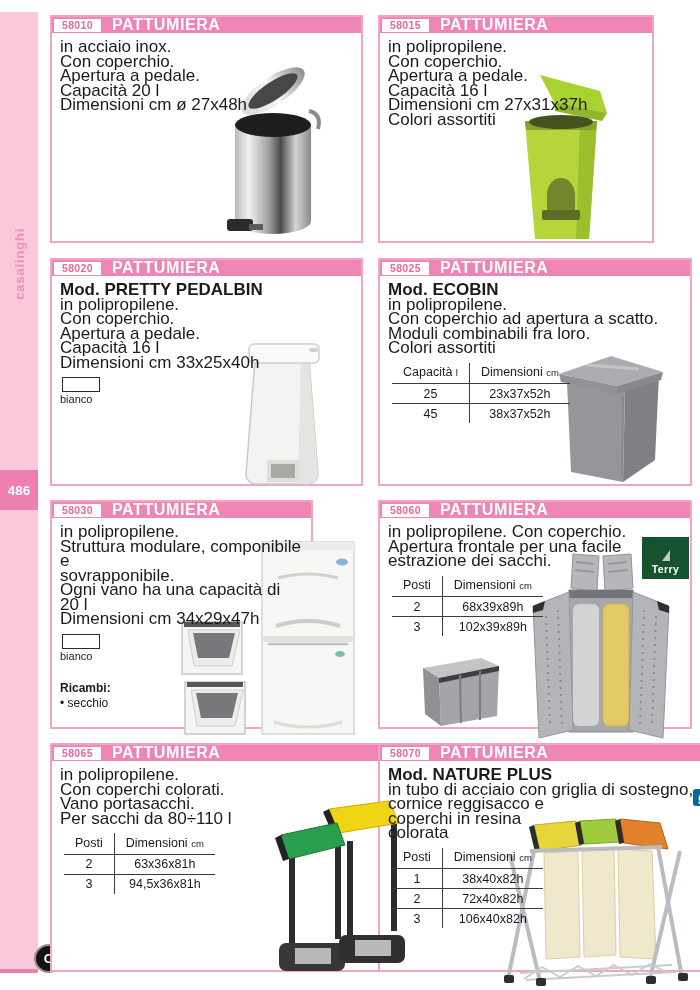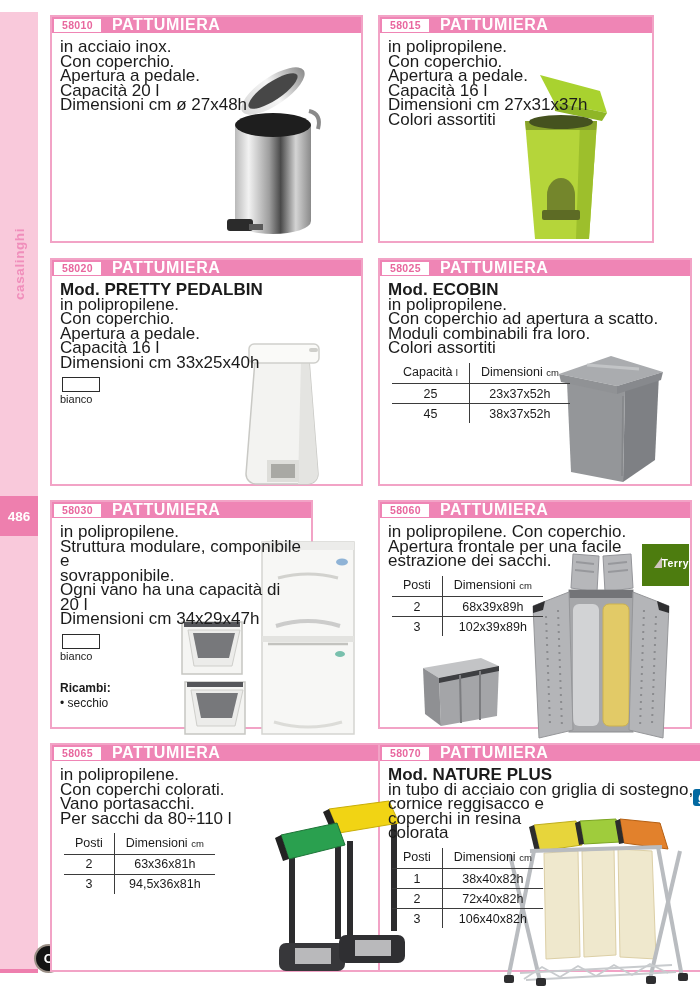--- a/index.html
+++ b/index.html
@@ -8,21 +8,21 @@
     width:700px; height:990px; position:relative; overflow:hidden;
     font-family:"Liberation Sans", sans-serif; color:#1b1b1b;
   }
   
   .sidebar { position:absolute; left:0; top:12px; width:38px; height:961px;
     background:#f9c9db; border-bottom:4px solid #ee7fae; }
   .sidebar-label { position:absolute; top:192px; left:0; width:38px; height:120px;
     display:flex; align-items:center; justify-content:center;
     writing-mode:vertical-rl; transform:rotate(180deg);
     font-weight:bold; font-size:13.5px; letter-spacing:.6px; color:#f08ebb; }
-  .page-badge { position:absolute; top:484px; left:0; width:38px; height:40px;
+  .page-badge { position:absolute; top:458px; left:0; width:38px; height:40px;
     background:#ee7fae; color:#fff; font-weight:bold; font-size:13.5px;
     display:flex; align-items:center; justify-content:center; }
   .corner-logo { position:absolute; left:36px; top:946px; width:25px; height:25px;
     border-radius:50%; background:#141414; color:#fff; font-weight:bold; font-size:13px;
     display:flex; align-items:center; justify-content:center; box-shadow:0 0 0 2px #9a8f86; }
   
   .cell { position:absolute; background:#fff; border:2px solid #f2a3c6; }
   .c0 { left:50px;  top:15px;  width:313px; height:228px; }
   .c1 { left:378px; top:15px;  width:276px; height:228px; }
   .c2 { left:50px;  top:258px; width:313px; height:228px; }
@@ -50,22 +50,22 @@
   .spec tr:nth-child(n+3) td { border-top:1.5px solid #3b3b3b; }
   .unit { font-size:9.5px; }
   
   .swatch { width:38px; height:15px; border:1.5px solid #2b2b2b; background:#fff;
     margin:7px 0 1px 2px; position:relative; z-index:2; }
   .swatch-label { font-size:11px; position:relative; z-index:2; }
   .ricambi { position:absolute; left:8px; bottom:16px; z-index:2; }
   .ricambi p { font-size:12px; line-height:15px; }
   .rlabel { font-weight:bold; }
   .art { position:absolute; z-index:1; }
-  .terry { position:absolute; right:1px; top:26px; width:47px; height:42px; background:#4d7c0f;
-    display:flex; flex-direction:row; align-items:center; justify-content:flex-end;
+  .terry { position:absolute; right:1px; top:19px; width:47px; height:42px; background:#14532d;
+    display:flex; flex-direction:column; align-items:center; justify-content:flex-end;
     padding-bottom:4px; z-index:3; }
   .terry-sail { width:0; height:0; border-left:8px solid transparent;
     border-bottom:11px solid #cfc5bd; margin-bottom:2px; }
   .terry-name { color:#fff; font-size:10.5px; font-weight:bold; letter-spacing:.4px; }
   .gimi { position:absolute; right:3px; top:28px; display:flex; align-items:center; z-index:3; }
   .gimi-box { background:#0369a1; color:#fff; font-weight:bold; font-style:italic;
     font-size:12px; padding:1px 5px 2px 5px; border-radius:3px; }
   .gimi svg { display:block; margin-left:1px; }
 </style>
 </head>

